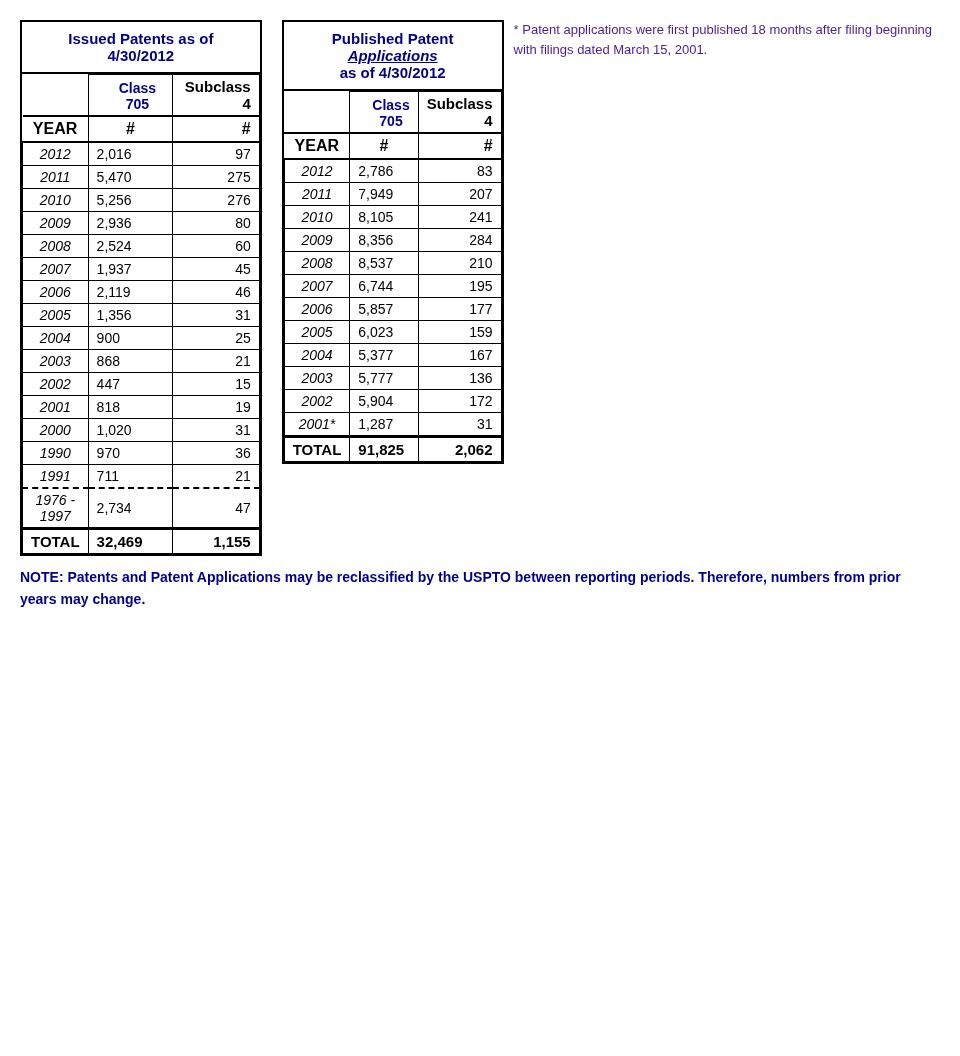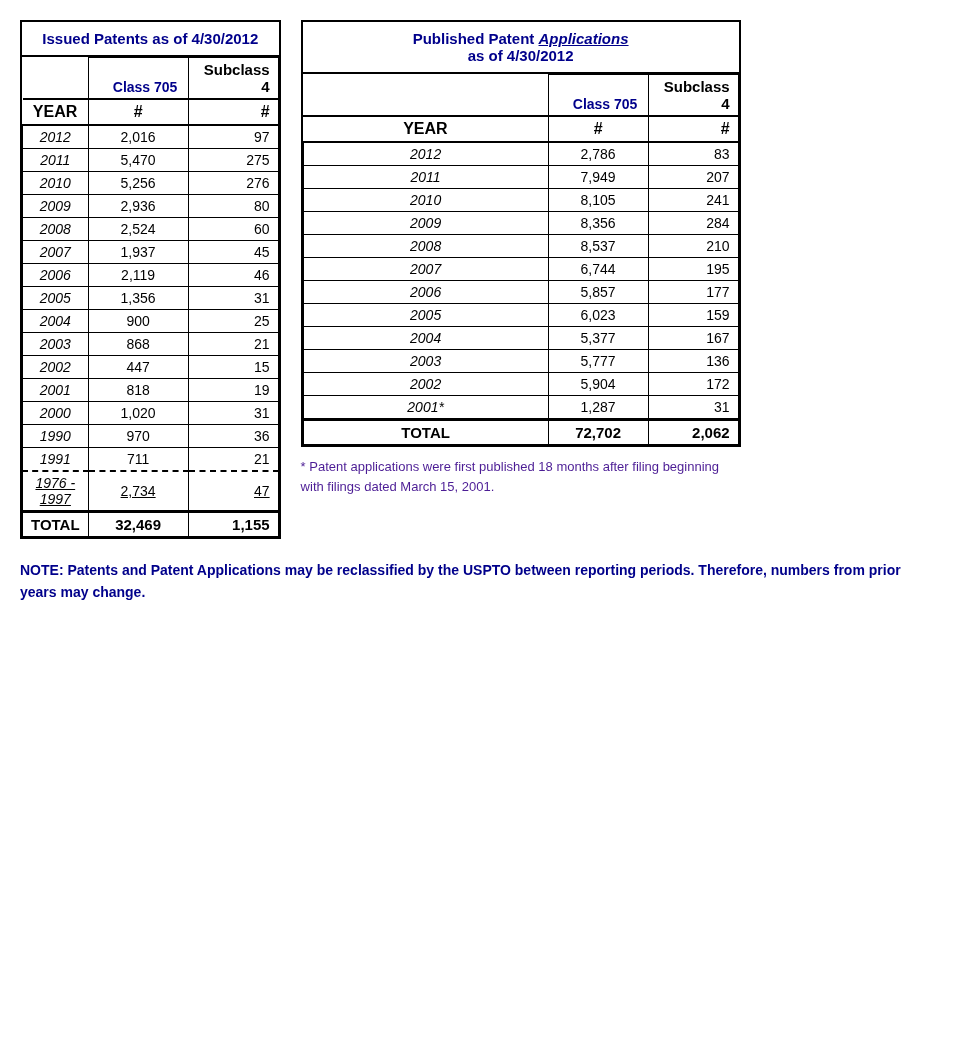--- a/index.html
+++ b/index.html
@@ -86,55 +86,53 @@
       border-bottom: 2px solid #000;
     }
     .data-row td {
       font-size: 14px;
     }
     .data-year {
       text-align: center;
       font-style: italic;
     }
     .data-class {
-      text-align: center;
+      text-align: left;
     }
     .data-subclass {
       text-align: right;
     }
     .dashed-row td {
       border-top: 2px dashed #000;
       border-bottom: 2px dashed #000;
-      text-decoration: underline;
     }
     .total-row td {
       font-weight: bold;
       font-size: 15px;
       border-top: 3px solid #000;
     }
     .total-label {
       text-align: center;
       font-weight: bold;
     }
     .note-section {
       max-width: 440px;
       font-size: 13px;
       color: #4c1d95;
       line-height: 1.5;
     }
     .footer-note {
       font-size: 14px;
       font-weight: bold;
       color: #00008B;
-      margin-top: 10px;
       line-height: 1.6;
     }
     .right-section {
       display: flex;
-      flex-direction: column;
+      flex-direction: row;
       gap: 10px;
     }
     .header-row-top th {
       border-bottom: none;
     }
     .year-header-cell {
       border: none;
       border-right: 1px solid #000;
     }
   </style>
@@ -330,21 +328,21 @@
     </tr>
               <tr class="data-row">
       <td class="data-year">2001*</td>
       <td class="data-class">1,287</td>
       <td class="data-subclass">31</td>
     </tr>
             </tbody>
           <tfoot>
             <tr class="total-row">
               <td class="total-label">TOTAL</td>
-              <td class="data-class">72,702</td>
+              <td class="data-class">91,825</td>
               <td class="data-subclass">2,062</td>
             </tr>
           </tfoot>
         </table>
       </div>
 
       <div class="note-section">
         <span>* Patent applications were first published 18 months after filing beginning with filings dated March 15, 2001.</span>
       </div>
     </div>

